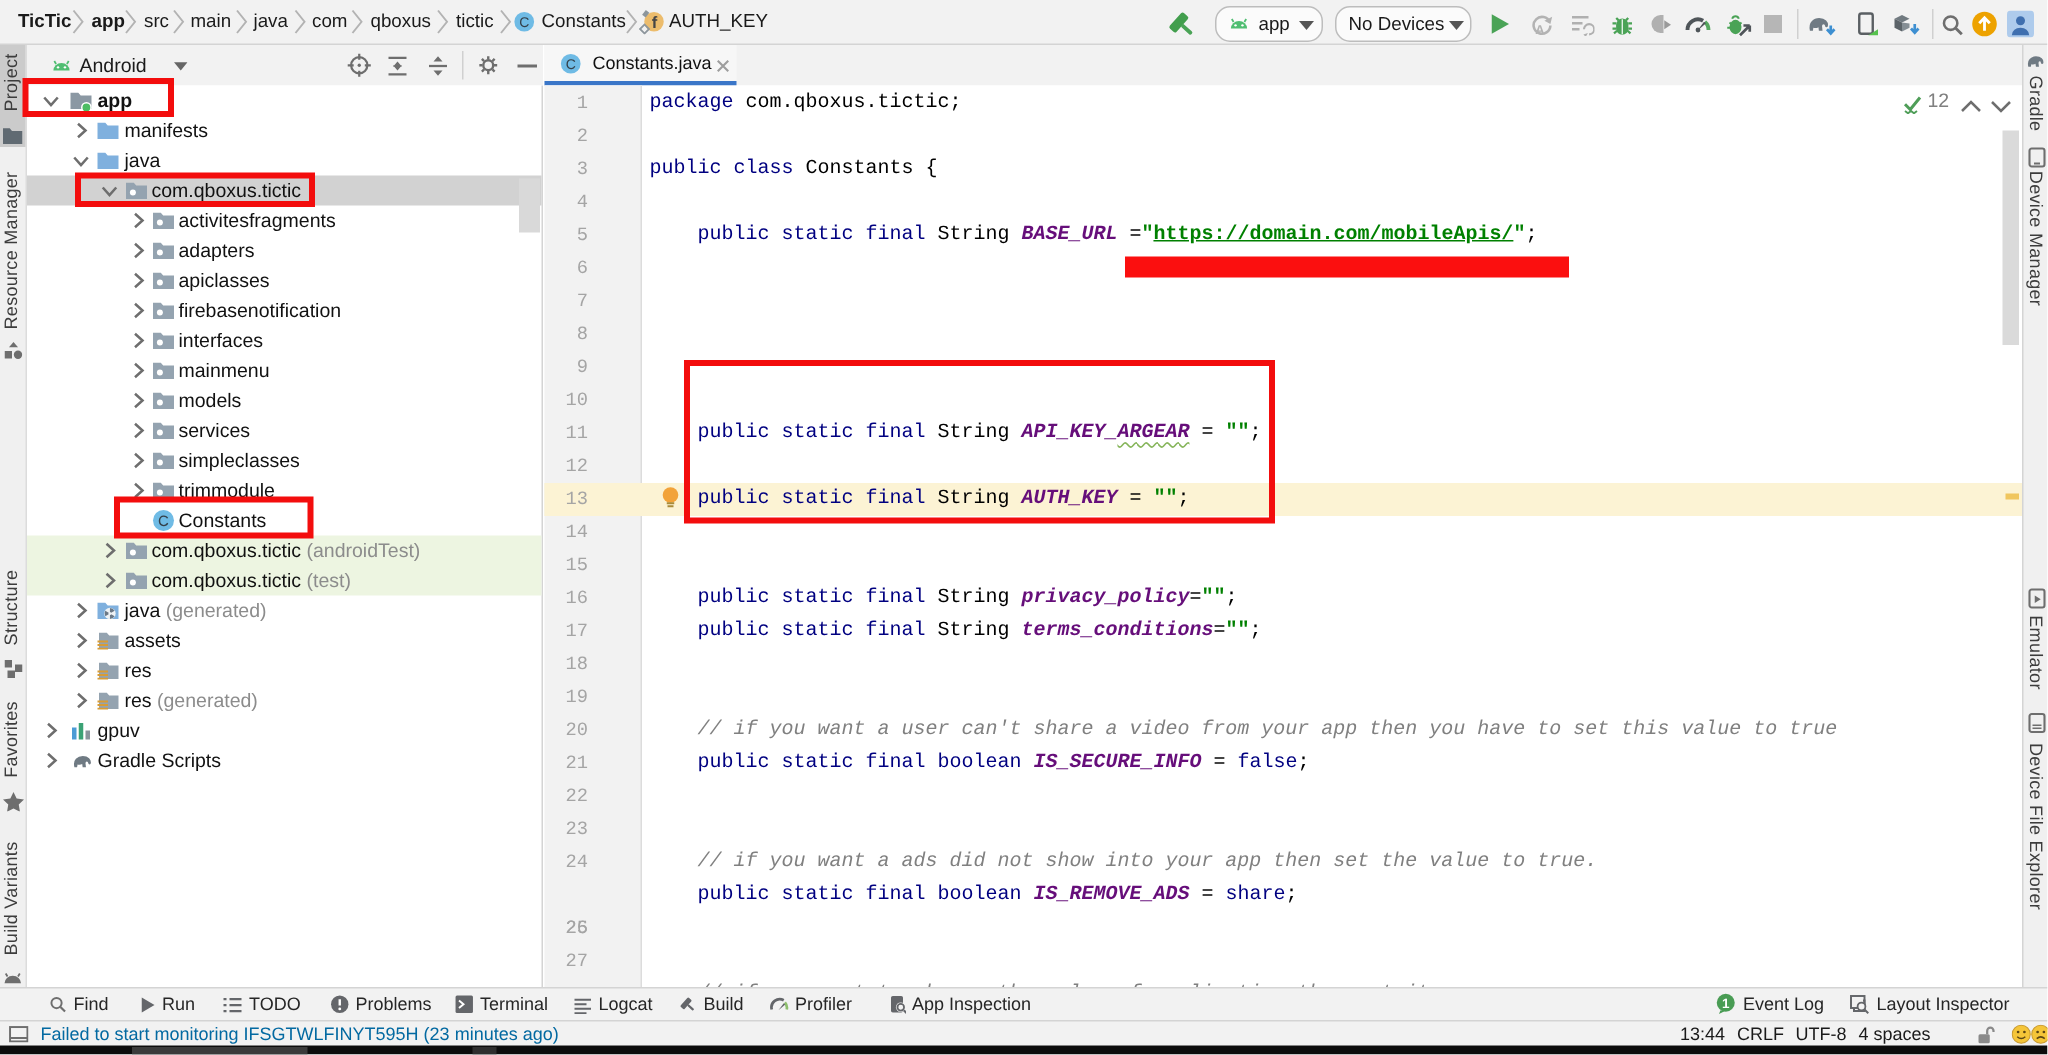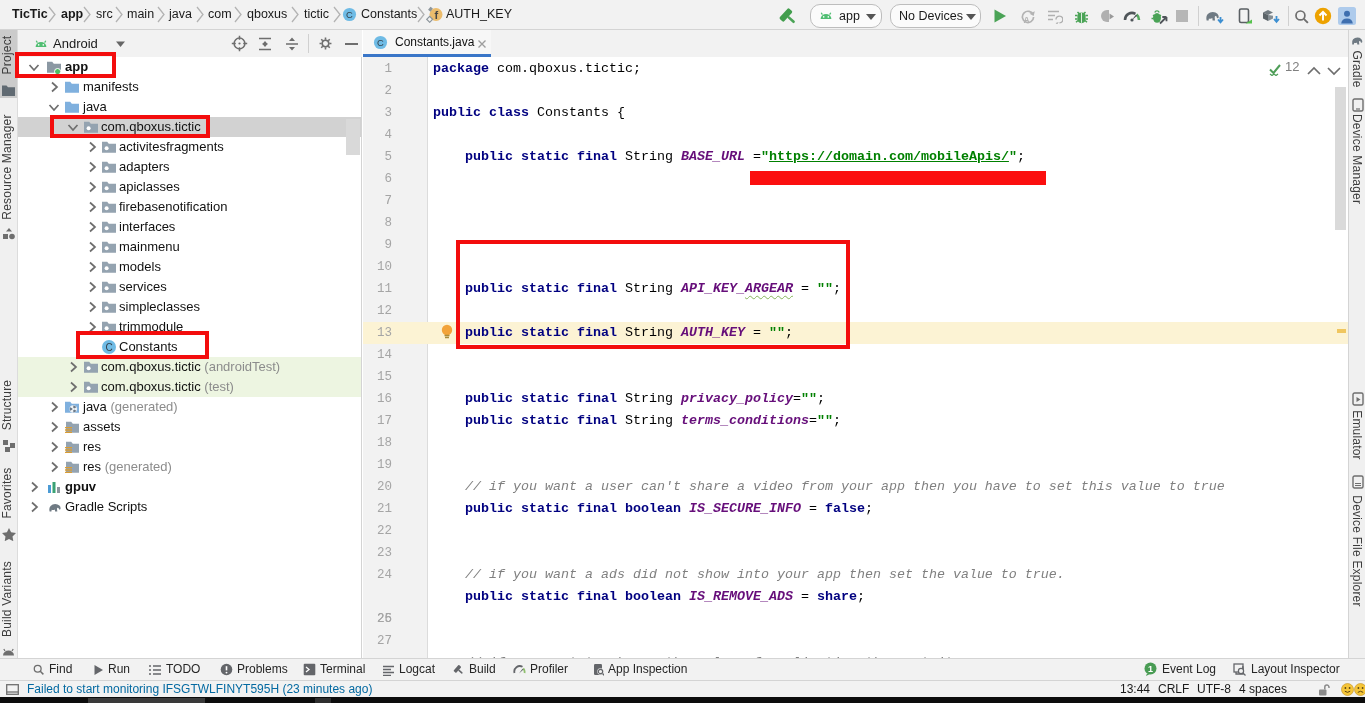--- a/index.html
+++ b/index.html
@@ -21,21 +21,21 @@
 .tr svg{vertical-align:-3px}
 .ic{position:absolute;top:2px}
 .ch{position:absolute;top:2px}
 .tt{position:absolute;top:0}
 .grey{color:#8c8c8c}
 .mono{font-family:"Liberation Mono",monospace;font-size:13.33px;white-space:pre}
 .cl{position:absolute;left:70px;height:22px;line-height:22px;color:#000}
 .ln{position:absolute;left:0;width:29px;height:22px;line-height:22px;text-align:right;color:#a5a5a5;font-family:"Liberation Mono",monospace;font-size:12.5px}
 .wavy{text-decoration:underline;text-decoration-style:wavy;text-decoration-color:#86b55a;text-decoration-thickness:1px;text-underline-offset:3px}
 .us{text-decoration:underline;text-decoration-color:#008000}
-.k{color:#000080;font-weight:bold}
+.k{color:#000080;font-weight:normal}
 .f{color:#660e7a;font-weight:bold;font-style:italic}
 .s{color:#008000;font-weight:bold}
 .c{color:#808080;font-style:italic}
 .redbox{position:absolute;border:4px solid #f30d0d}
 .vlab{color:#3c3c3c;font-size:12px;letter-spacing:.2px}
 .sb-item{position:absolute;top:0;height:21px;line-height:21px;color:#262626;white-space:nowrap}
 .sb-item svg{vertical-align:-3px;margin-right:4px}
 </style></head>
 <body>
 <svg width="0" height="0" style="position:absolute">
@@ -490,21 +490,21 @@
       </svg>
       <span class="tt" style="left:65px">res <span class="grey">(generated)</span></span>
     </div>
 <div class="tr" style="left:0;top:420px">
       <svg class="ch" width="16" height="16" viewBox="0 0 16 16" style="left:8px">
         <use href="#chr"></use>
       </svg>
       <svg class="ic" width="16" height="16" viewBox="0 0 16 16" style="left:28px">
         <use href="#bars"></use>
       </svg>
-      <span class="tt" style="left:47px;font-weight:bold">gpuv</span>
+      <span class="tt" style="left:47px;font-weight:normal">gpuv</span>
     </div>
 <div class="tr" style="left:0;top:440px">
       <svg class="ch" width="16" height="16" viewBox="0 0 16 16" style="left:8px">
         <use href="#chr"></use>
       </svg>
       <svg class="ic" width="18" height="16" viewBox="0 0 16 16" style="left:28px">
         <use href="#eleph"></use>
       </svg>
       <span class="tt" style="left:47px">Gradle Scripts</span>
     </div>

